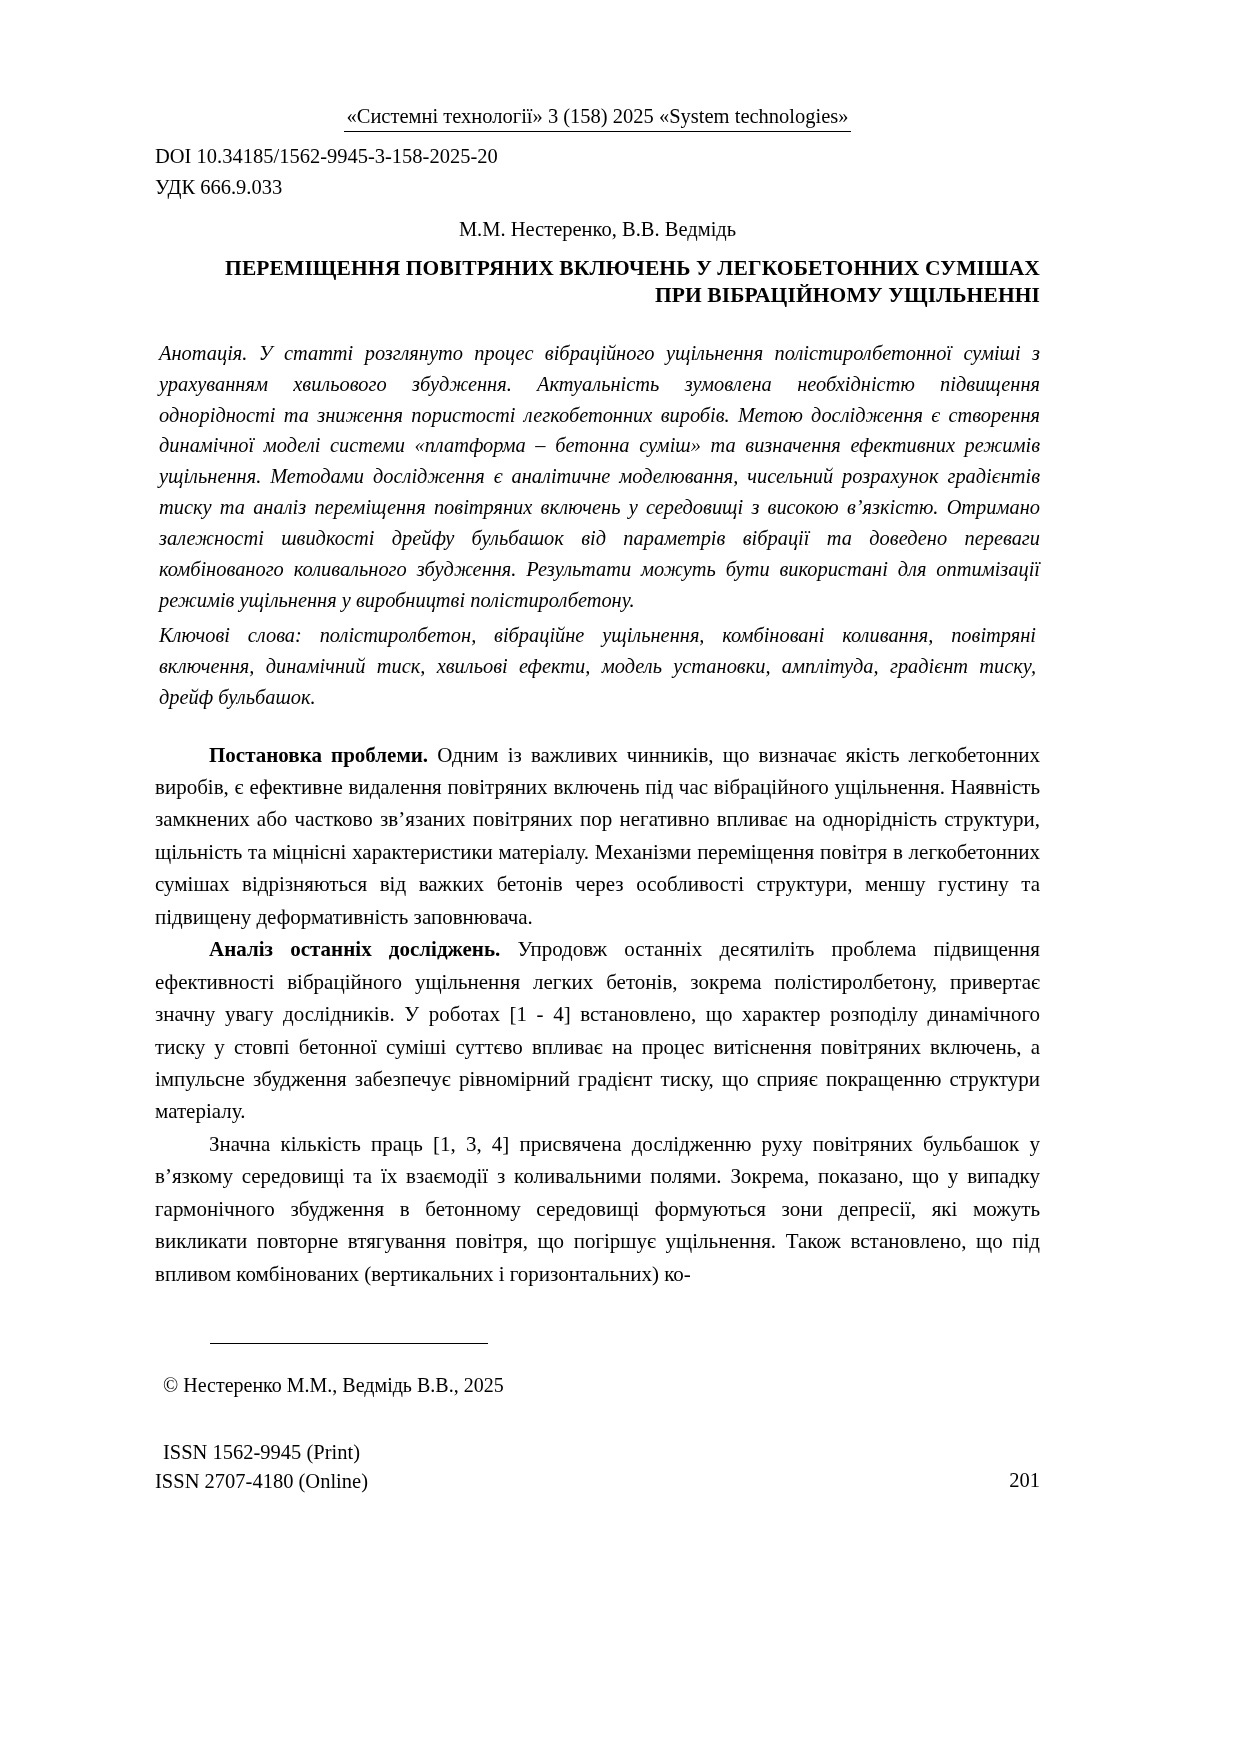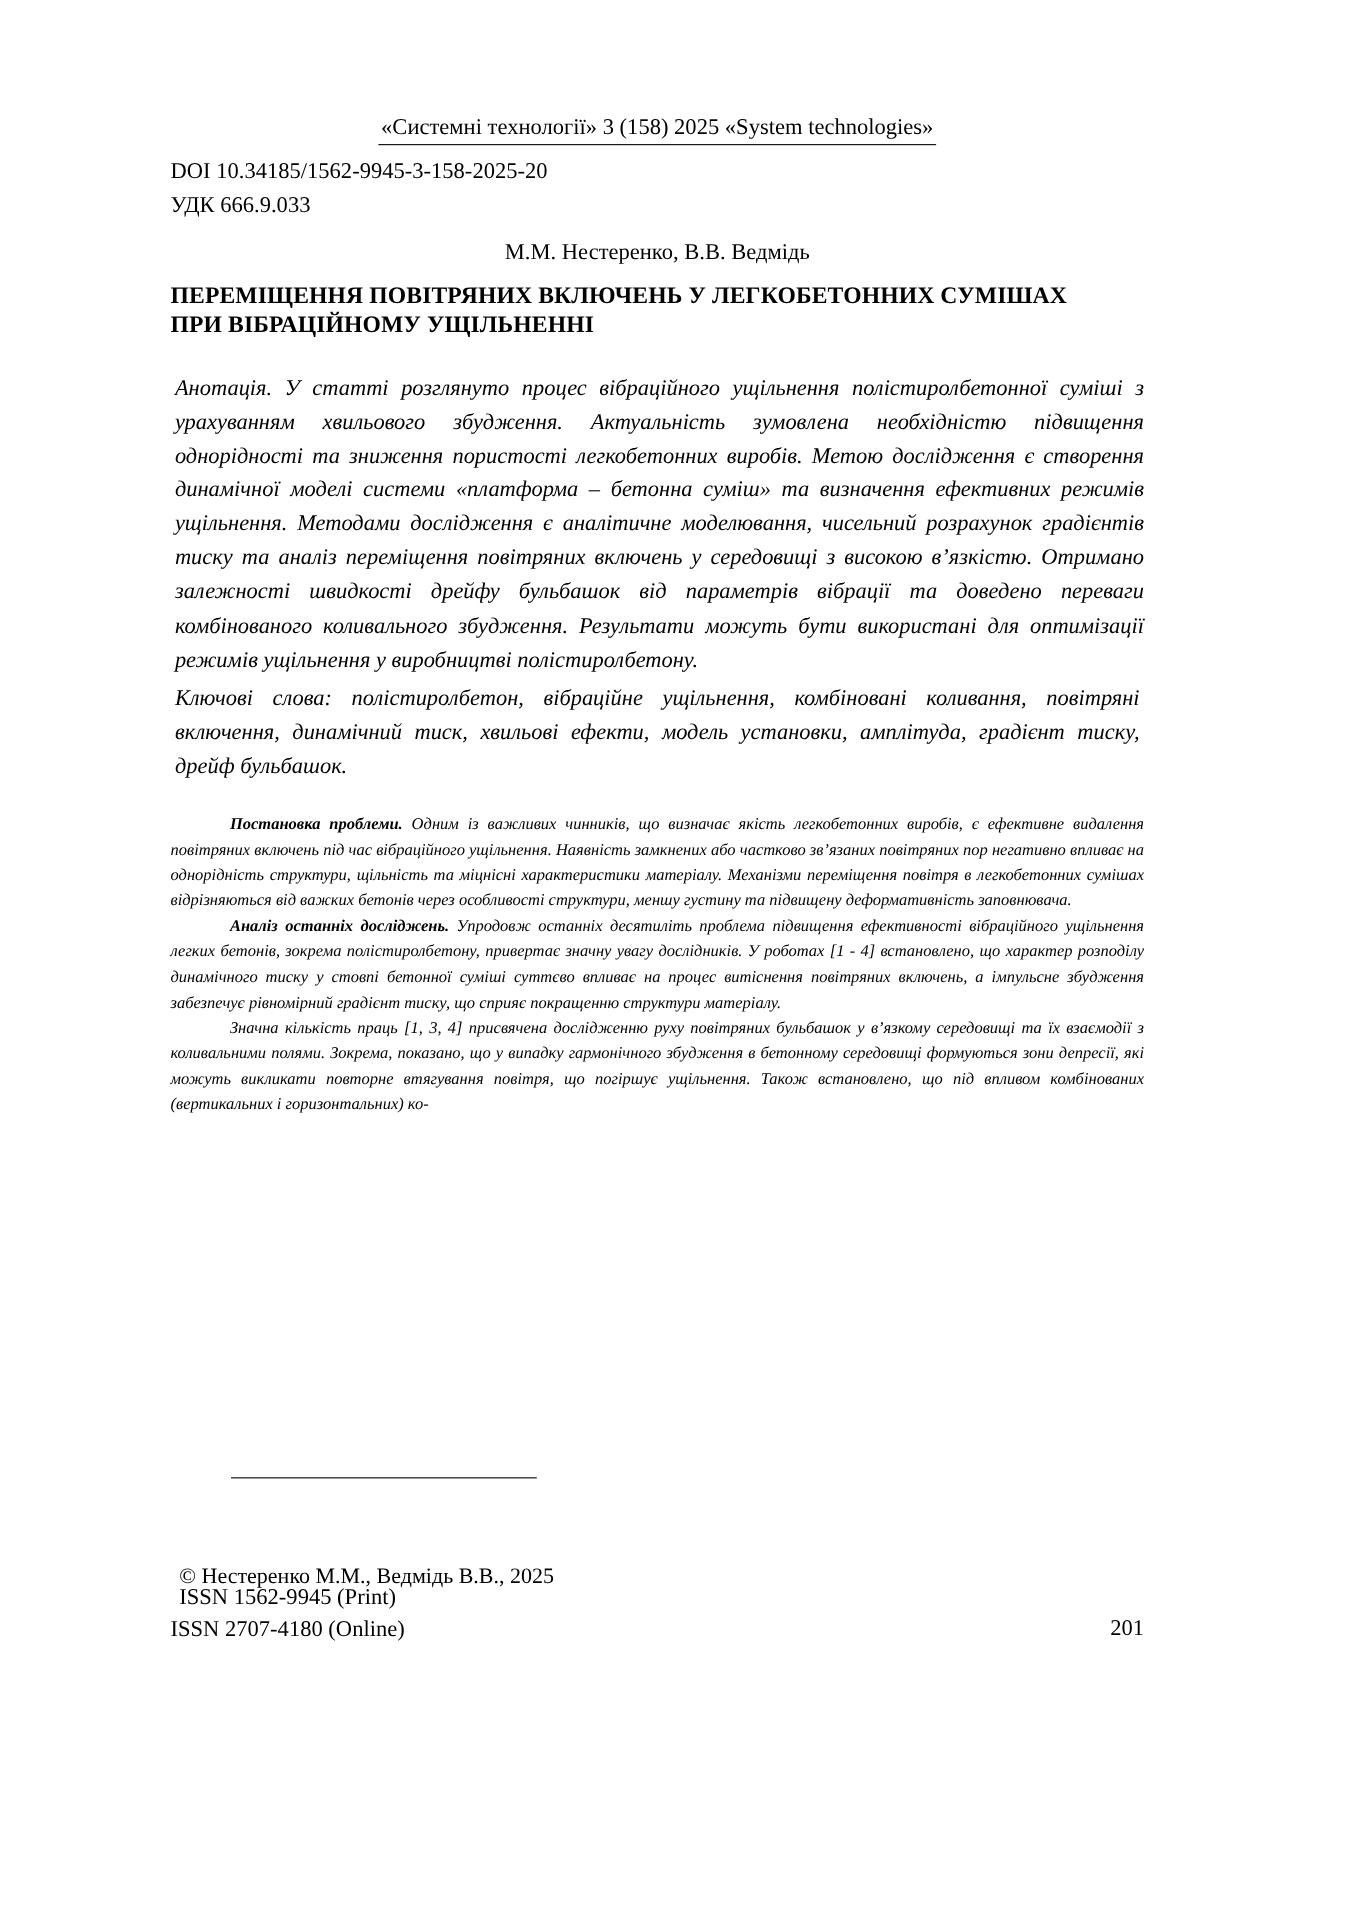--- a/index.html
+++ b/index.html
@@ -54,21 +54,21 @@
   .meta-line.first { margin-top: 7px; }
 
   .authors {
     text-align: center;
     font-size: 20.5px;
     line-height: 1.5;
     margin: 11px 0 0 0;
   }
 
   .title {
-    text-align: left;
+    text-align: right;
     font-size: 21.5px;
     font-weight: bold;
     line-height: 1.28;
     letter-spacing: 0.1px;
     margin: 10px 0 0 0;
   }
   .title .tline { display: block; }
 
   
   .abstract {
@@ -83,47 +83,45 @@
   .keywords {
     font-style: italic;
     font-size: 20.4px;
     line-height: 1.515;
     text-align: justify;
     margin: 4px;
   }
 
   
   .body-p {
-    font-size: 15px;
+    font-size: 21px;
     line-height: 1.545;
     text-align: justify;
     margin: 0;
     text-indent: 54px;
-    font-style: italic;
   }
   .body-p.first { margin-top: 26px; }
   .lead { font-weight: bold; }
 
   
   .fn-rule {
     position: absolute;
     left: 210px;
     top: 1343px;
     width: 278px;
     height: 0;
     border-top: 1.2px solid #000;
   }
   .copyright {
     position: absolute;
     left: 163px;
     top: 1371px;
     font-size: 20px;
     line-height: 1.4;
     white-space: nowrap;
-    margin-top: 48px;
   }
 
   
   .footer {
     position: absolute;
     left: 155px;
     top: 1438px;
     width: 885px;
   }
   .footer-row {

